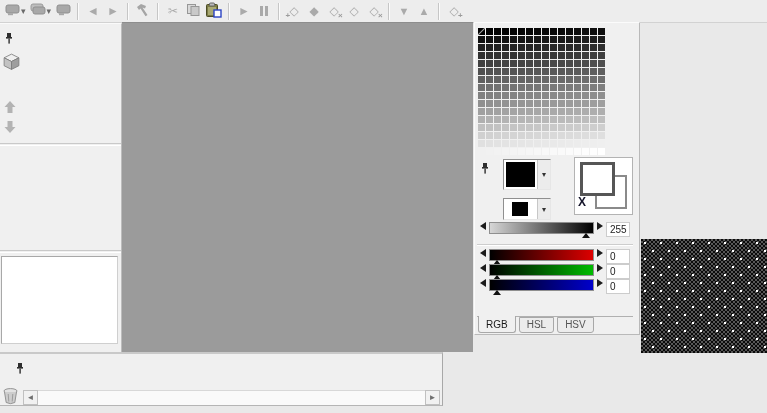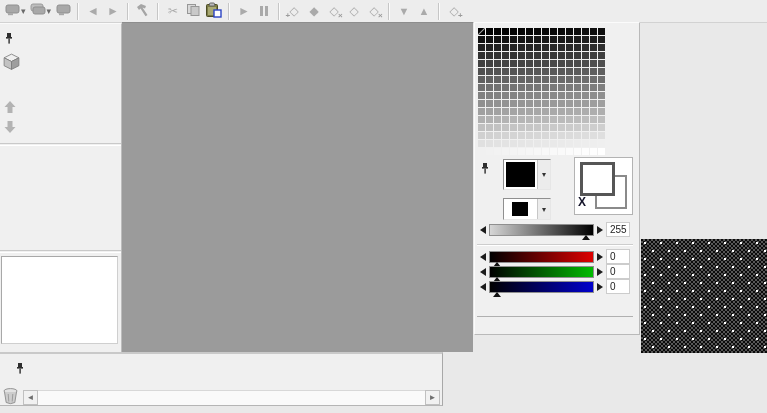--- a/index.html
+++ b/index.html
@@ -60,21 +60,21 @@
                 background:#fff; border:1px solid #b3b3b3; }
   .fg-back  { position:absolute; left:20px; top:17px; width:32px; height:34px; background:#fff; border:2px solid #8a8a8a; }
   .fg-front { position:absolute; left:5px; top:4px; width:35px; height:34px; background:#fff; border:3px solid #565656; }
   .fg-x { position:absolute; left:3px; top:37px; font-size:12px; font-weight:bold; color:#14142a; }
 
   .slot { position:absolute; left:5px; }
   #alpha-slot { top:199px; width:158px; }
   #rgb-slot   { top:226px; width:158px; }
   .panel-groove { position:absolute; left:2px; top:221px; width:156px; height:2px;
                   border-top:1px solid #cdcdcd; border-bottom:1px solid #ffffff; }
-  .slider-row { display:flex; align-items:center; height:15px; gap:3px; }
+  .slider-row { display:flex; align-items:flex-start; height:15px; gap:3px; }
   .tri-l { width:0; height:0; border-top:4px solid transparent; border-bottom:4px solid transparent; border-right:6px solid #1c1c1c; }
   .tri-r { width:0; height:0; border-top:4px solid transparent; border-bottom:4px solid transparent; border-left:6px solid #1c1c1c; }
   .sl-track { position:relative; width:105px; height:12px; border:1px solid #8f8f8f; }
   .sl-thumb { position:absolute; bottom:-5px; width:0; height:0;
               border-left:4px solid transparent; border-right:4px solid transparent; border-bottom:5px solid #111; }
   .sl-val { width:24px; height:15px; background:#fff; border:1px solid #cccccc;
             font-family:"Liberation Sans",sans-serif; font-size:10px; color:#222; padding-left:3px; }
 
   .tab-line { position:absolute; left:2px; top:293px; width:156px; height:1px; background:#b0b0b0; }
   #tab-strip { position:absolute; left:3px; top:292px; height:19px; display:flex; align-items:flex-start; }
@@ -572,20 +572,25 @@
           <div class="tri-l"></div>
           <div class="sl-track" style="background: linear-gradient(to right, rgb(0, 0, 0), rgb(0, 0, 204));">
             <div class="sl-thumb" style="left: 3px;"></div>
           </div>
           <div class="tri-r"></div>
           <input class="sl-val" readonly="" value="0" style="">
         </div>
       </div>
 
     <div class="tab-line"></div>
+    <div id="tab-strip">
+        <div class="tab active">RGB</div>
+        <div class="tab">HSL</div>
+        <div class="tab">HSV</div>
+      </div>
   </div>
 
   <div class="pattern-view">
     <svg width="126" height="114">
       <defs>
         <pattern id="dither" width="16" height="16" patternUnits="userSpaceOnUse">
           <rect width="16" height="16" fill="#565656"></rect>
           <rect x="0" y="0" width="2" height="2" fill="#0a0a0a"></rect>
             <rect x="4" y="0" width="2" height="2" fill="#0a0a0a"></rect>
             <rect x="8" y="0" width="2" height="2" fill="#0a0a0a"></rect>

